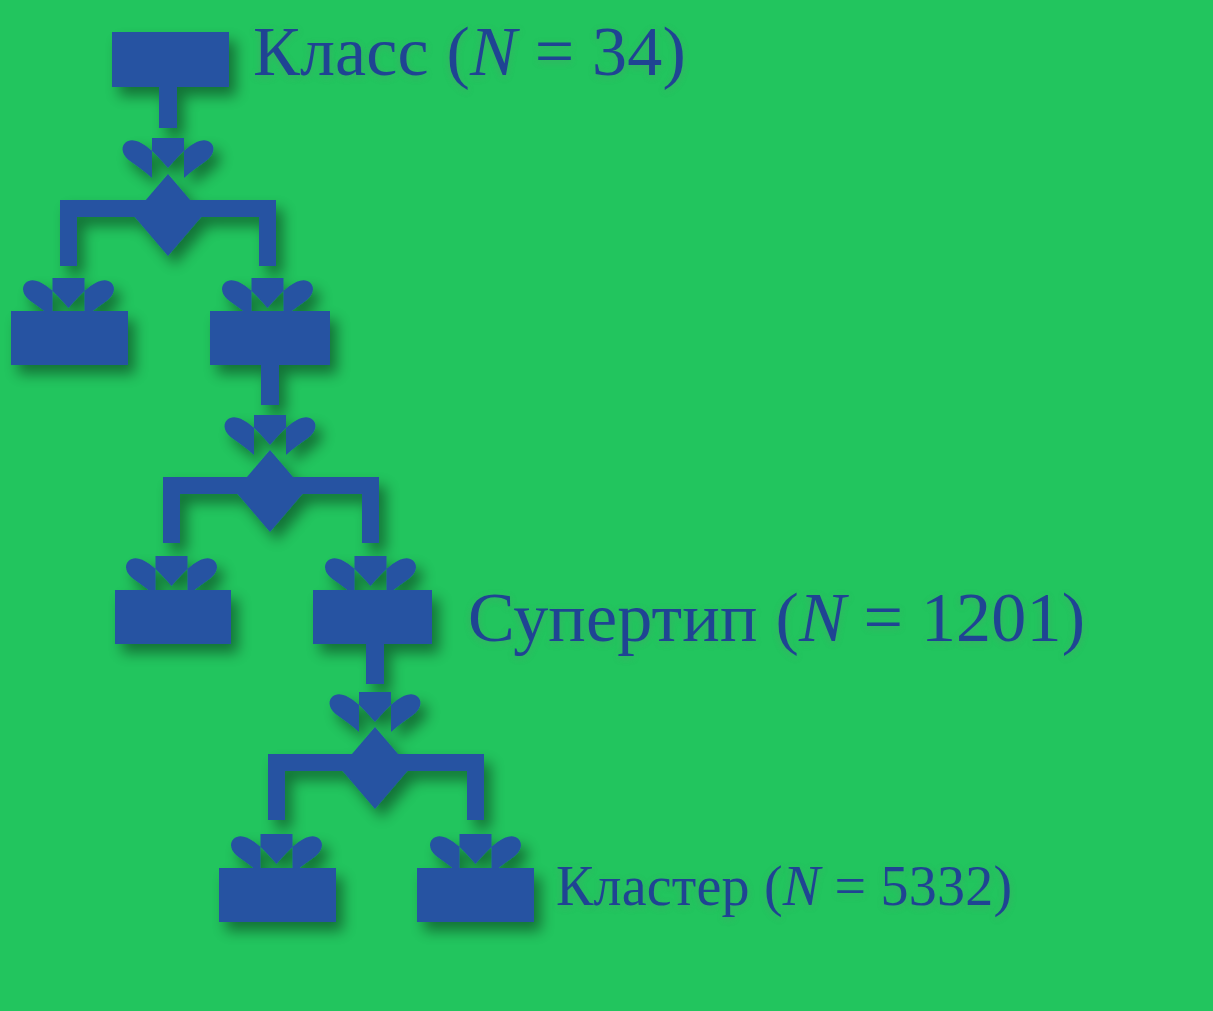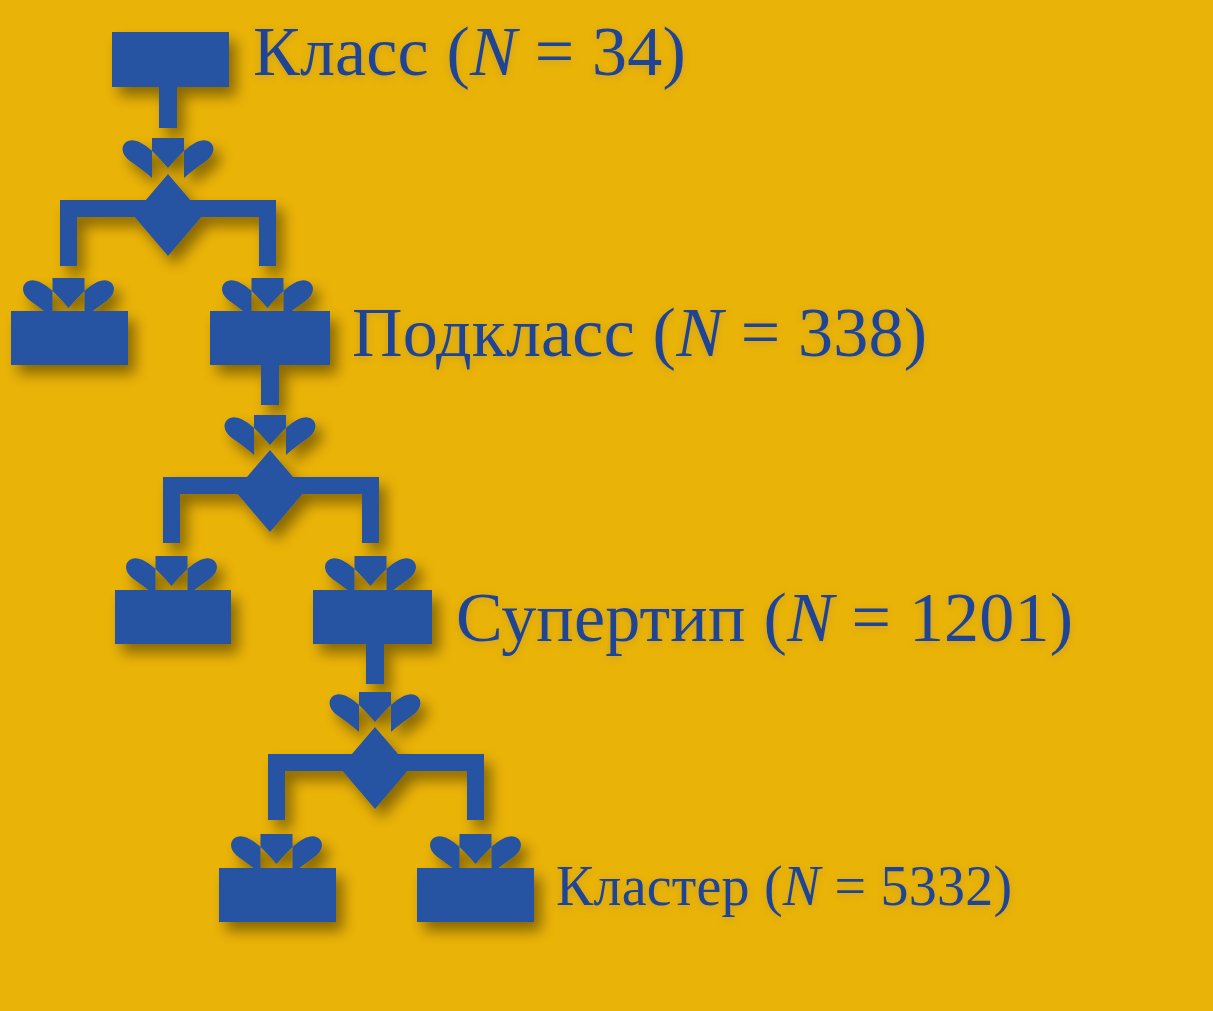--- a/index.html
+++ b/index.html
@@ -33,27 +33,27 @@
     font-weight: normal;
     line-height: 1;
     letter-spacing: 0.2px;
     text-shadow: 0 2px 7px rgba(120,120,120,0.30);
   }
   .level-label .nvar {
     font-style: italic;
   }
   #label-class    { left: 253px; top: 17px;  font-size: 70px; }
   #label-subclass { left: 352px; top: 298px; font-size: 70px; }
-  #label-supertype{ left: 456px; top: 583px; font-size: 70px; }
+  #label-supertype{ left: 468px; top: 583px; font-size: 70px; }
   #label-cluster  { left: 556px; top: 858px; font-size: 56px; }
 </style>
 </head>
 <body>
 
-<div id="stage" style="background: #eab308;">
+<div id="stage" style="background: #22c55e;">
 
   <svg id="diagram-svg" viewBox="0 0 1213 1011" xmlns="http://www.w3.org/2000/svg">
     <defs>
       <filter id="dropshadow" x="-60%" y="-60%" width="240%" height="240%">
         <feGaussianBlur in="SourceAlpha" stdDeviation="7"></feGaussianBlur>
         <feOffset dx="7" dy="9" result="off"></feOffset>
         <feComponentTransfer in="off" result="sh">
           <feFuncA type="linear" slope="0.42"></feFuncA>
         </feComponentTransfer>
         <feMerge>
@@ -139,23 +139,20 @@
 
       <rect x="219" y="868" width="117" height="54"></rect>
       <rect x="417" y="868" width="117" height="54"></rect>
     </g>
   </svg>
 
   <div class="level-label" id="label-class" style="color: rgb(31, 68, 147);">
     <span>Класс</span><span>&nbsp;</span><span>(</span><span class="nvar">N</span><span>&nbsp;</span><span>=</span><span>&nbsp;</span><span>34</span><span>)</span>
   </div>
 
-  <div class="level-label" id="label-subclass" style="color: rgb(31, 68, 147);">
-    <span>Подкласс</span><span>&nbsp;</span><span>(</span><span class="nvar">N</span><span>&nbsp;</span><span>=</span><span>&nbsp;</span><span>338</span><span>)</span>
-  </div>
 
   <div class="level-label" id="label-supertype" style="color: rgb(31, 68, 147);">
     <span>Супертип</span><span>&nbsp;</span><span>(</span><span class="nvar">N</span><span>&nbsp;</span><span>=</span><span>&nbsp;</span><span>1201</span><span>)</span>
   </div>
 
   <div class="level-label" id="label-cluster" style="color: rgb(31, 68, 147);">
     <span>Кластер</span><span>&nbsp;</span><span>(</span><span class="nvar">N</span><span>&nbsp;</span><span>=</span><span>&nbsp;</span><span>5332</span><span>)</span>
   </div>
 
 </div>

